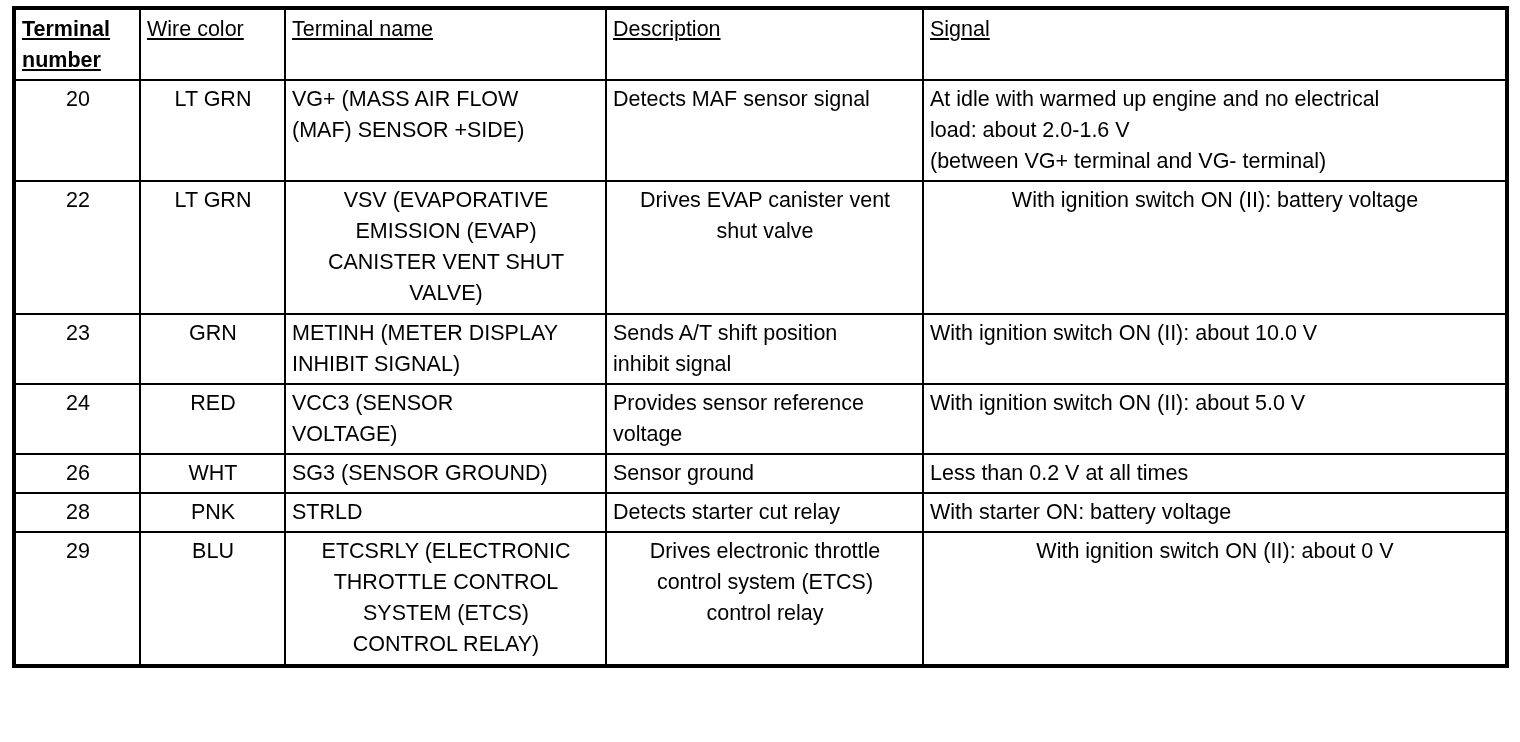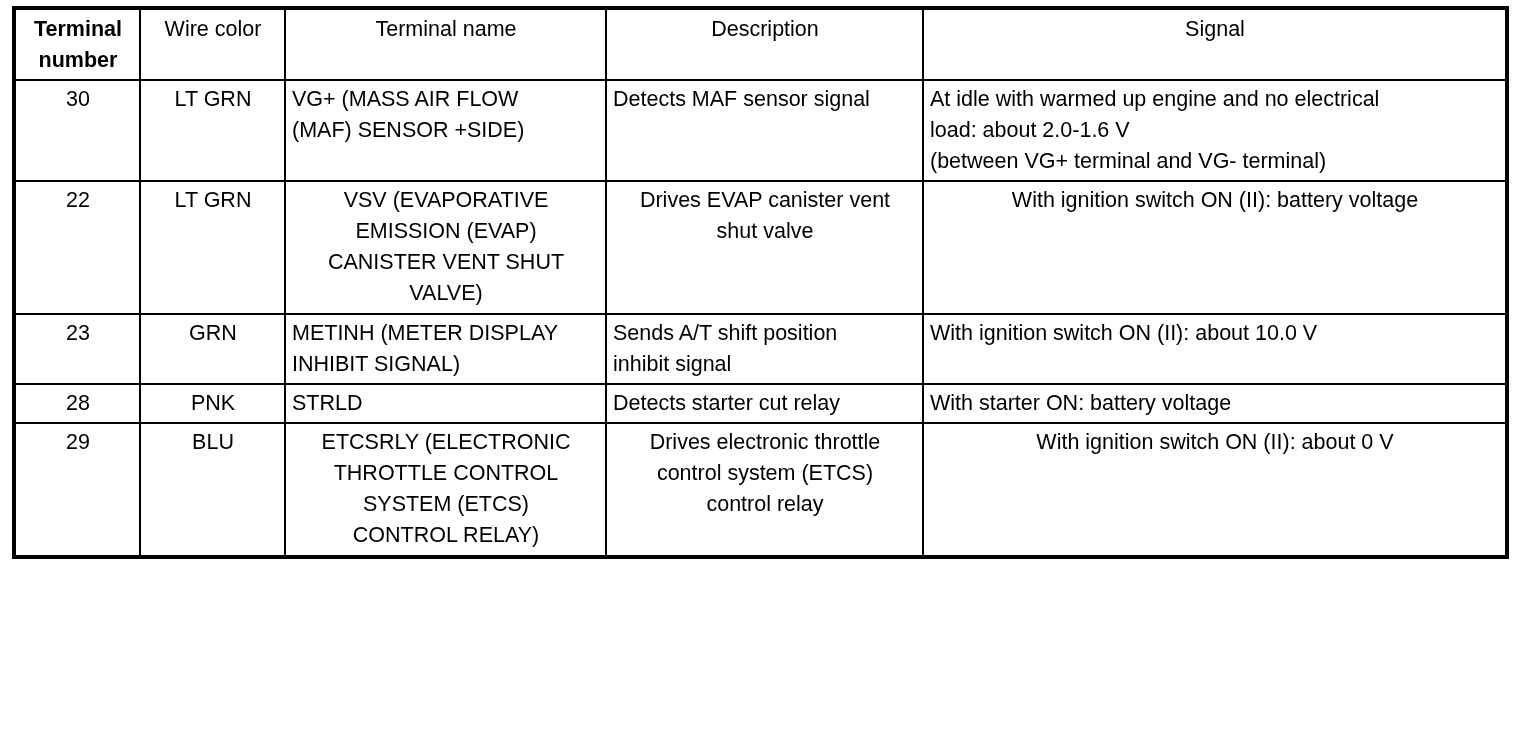--- a/index.html
+++ b/index.html
@@ -41,23 +41,24 @@
     vertical-align: top;
     font-size: 21.5px;
     line-height: 31px;
     font-weight: normal;
     padding: 3px 5px 3px 6px;
     white-space: pre-line;
   }
 
   
   table.terminal-table thead th {
-    text-align: center;
+    text-align: left;
     padding-top: 4px;
     height: 60px;
+    text-decoration: underline;
   }
   table.terminal-table thead th.th-num {
     font-weight: bold;
   }
 
   
   td.cell-num,
   td.cell-wire {
     text-align: center;
   }
@@ -90,21 +91,21 @@
         <th class="th-num">Terminal
 number</th>
         <th>Wire color</th>
         <th>Terminal name</th>
         <th>Description</th>
         <th>Signal</th>
       </tr>
     </thead>
     <tbody id="table-body">
         <tr class="row-h-large">
-          <td class="cell-num">30</td>
+          <td class="cell-num">20</td>
           <td class="cell-wire">LT GRN</td>
           <td class="cell-name">VG+ (MASS AIR FLOW
 (MAF) SENSOR +SIDE)</td>
           <td class="cell-desc">Detects MAF sensor signal</td>
           <td class="cell-sig">At idle with warmed up engine and no electrical
 load: about 2.0-1.6 V
 (between VG+ terminal and VG- terminal)</td>
         </tr>
         <tr class="row-h-xl">
           <td class="cell-num">22</td>
@@ -119,20 +120,36 @@
         </tr>
         <tr class="row-h-med">
           <td class="cell-num">23</td>
           <td class="cell-wire">GRN</td>
           <td class="cell-name">METINH (METER DISPLAY
 INHIBIT SIGNAL)</td>
           <td class="cell-desc">Sends A/T shift position
 inhibit signal</td>
           <td class="cell-sig">With ignition switch ON (II): about 10.0 V</td>
         </tr>
+        <tr class="row-h-med">
+          <td class="cell-num">24</td>
+          <td class="cell-wire">RED</td>
+          <td class="cell-name">VCC3 (SENSOR
+VOLTAGE)</td>
+          <td class="cell-desc">Provides sensor reference
+voltage</td>
+          <td class="cell-sig">With ignition switch ON (II): about 5.0 V</td>
+        </tr>
+        <tr class="row-h-small">
+          <td class="cell-num">26</td>
+          <td class="cell-wire">WHT</td>
+          <td class="cell-name">SG3 (SENSOR GROUND)</td>
+          <td class="cell-desc">Sensor ground</td>
+          <td class="cell-sig">Less than 0.2 V at all times</td>
+        </tr>
         <tr class="row-h-small">
           <td class="cell-num">28</td>
           <td class="cell-wire">PNK</td>
           <td class="cell-name">STRLD</td>
           <td class="cell-desc">Detects starter cut relay</td>
           <td class="cell-sig">With starter ON: battery voltage</td>
         </tr>
         <tr class="row-h-xl">
           <td class="cell-num">29</td>
           <td class="cell-wire">BLU</td>

